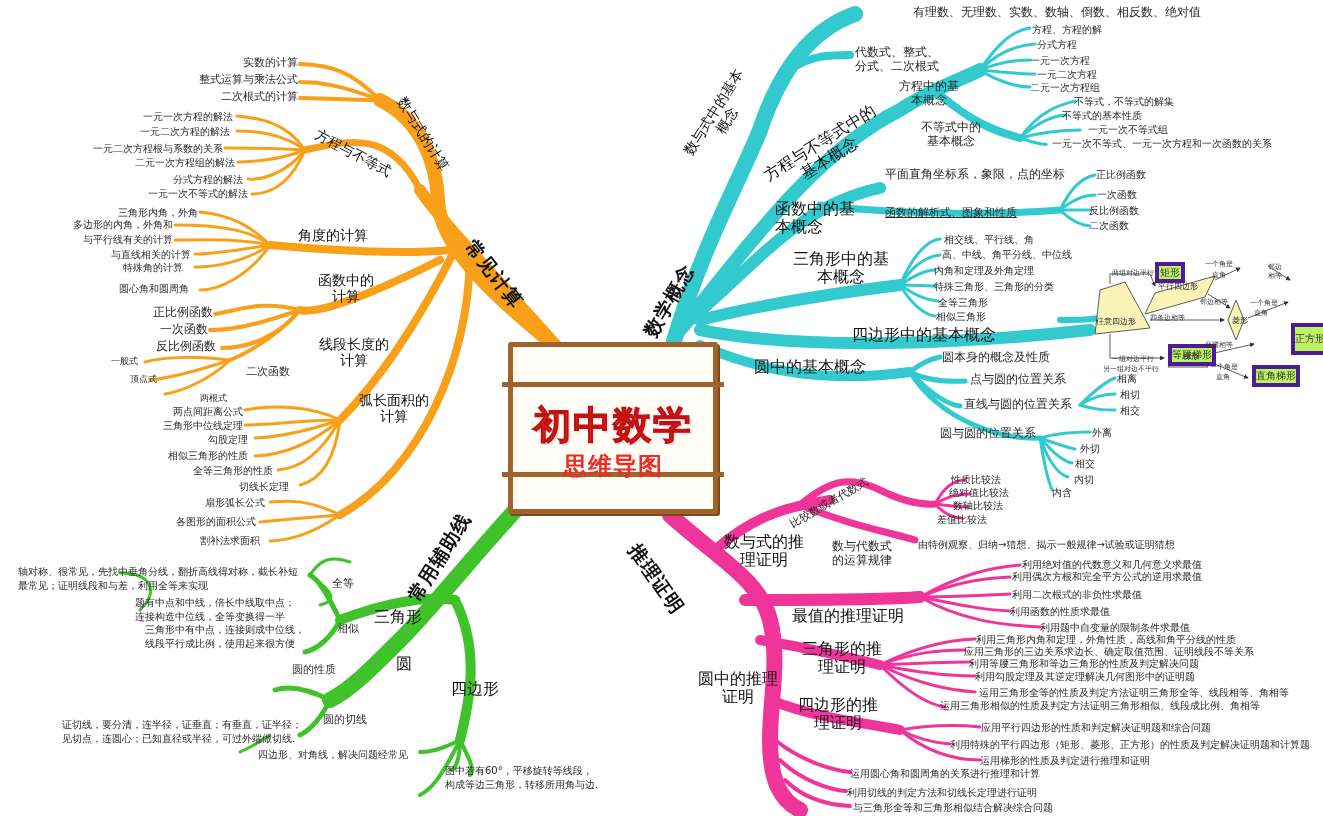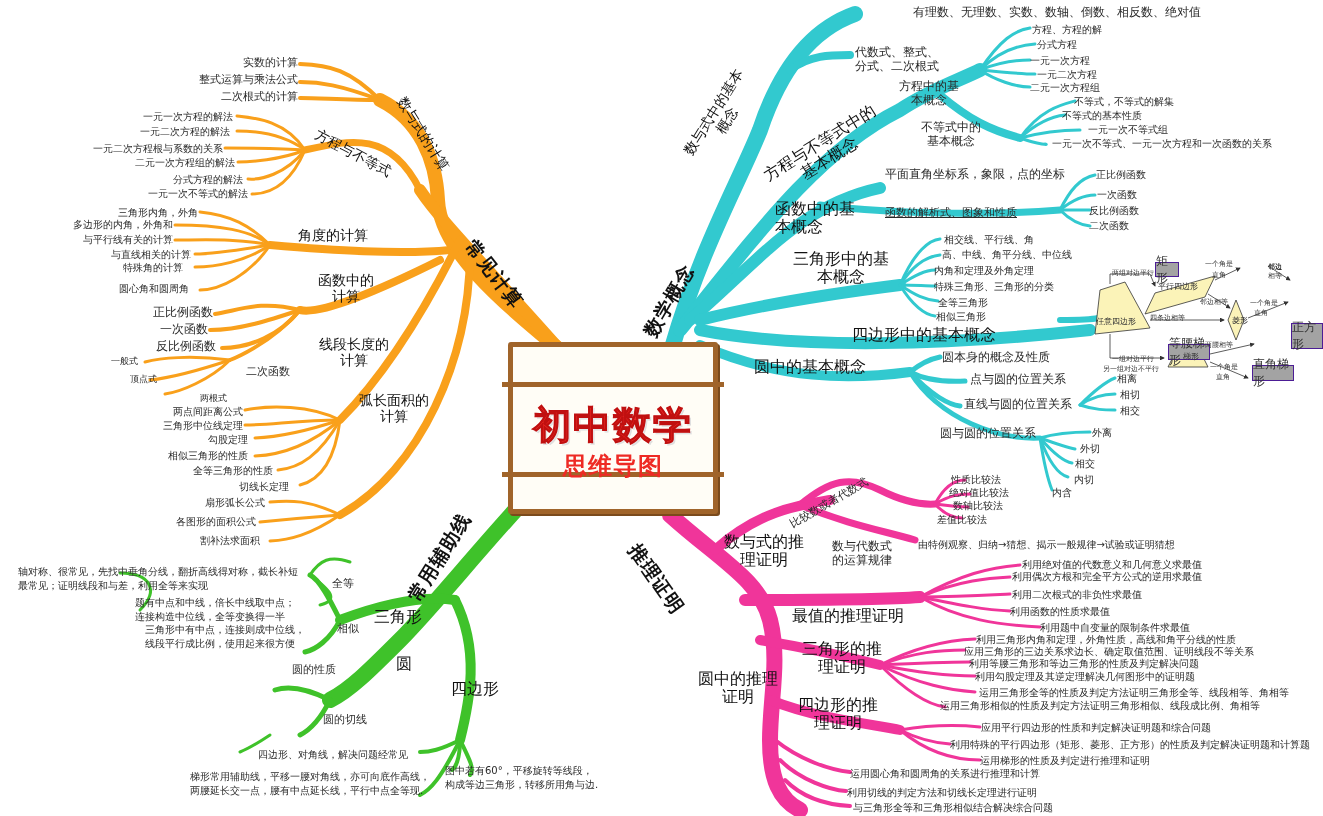--- a/index.html
+++ b/index.html
@@ -14,21 +14,21 @@
   .s16{font-size:16px;color:#111;}
   .r{text-align:right;}
   .c{text-align:center;}
   .big{font-size:19px;font-weight:900;color:#111;letter-spacing:1px;transform-origin:left top;}
   .note{position:absolute;font-size:10px;line-height:1.35;color:#2a2a2a;white-space:nowrap;}
   #center{position:absolute;left:508px;top:342px;width:210px;height:172px;}
   #center .board{position:absolute;inset:0;background:#fffdf6;border:5px solid #a0642a;border-radius:3px;box-shadow:2px 2px 0 #7a4a1c;}
   #center .plank{position:absolute;left:-6px;right:-6px;height:5px;background:#a0642a;}
   #center .t1{position:absolute;left:0;right:0;top:58px;text-align:center;font-size:38px;font-weight:900;color:#ee2a24;letter-spacing:2px;-webkit-text-stroke:1px #c01010;text-shadow:0 0 3px #fff,2px 2px 0 #ddd;}
   #center .t2{position:absolute;left:0;right:0;top:108px;text-align:center;font-size:24px;font-weight:900;color:#ee2a24;letter-spacing:1px;}
-  .qbox{position:absolute;font-size:12px;color:#333;display:flex;align-items:center;justify-content:center;background:#a3a3a3;border:1px solid #4c1d95;}
+  .qbox{position:absolute;font-size:10px;color:#333;display:flex;align-items:center;justify-content:center;background:#bef264;border:4px solid #4c1d95;}
   .arr{position:absolute;font-size:7px;color:#333;white-space:nowrap;}
 </style>
 </head>
 <body>
 
 <div id="stage">
 
   <svg class="branches" viewBox="0 0 1323 816" fill="none" stroke-linecap="round">
 
     <g stroke="#f9a01b">
@@ -307,21 +307,21 @@
     <div class="arr" style="left:1158px;top:281px;font-size:8px;">平行四边形</div>
     <div class="arr" style="left:1232px;top:315px;font-size:8px;">菱形</div>
     <div class="arr" style="left:1183px;top:351px;font-size:8px;">梯形</div>
     <div class="arr" style="left:1112px;top:268px;">两组对边平行</div>
     <div class="arr" style="left:1150px;top:313px;">四条边相等</div>
     <div class="arr" style="left:1112px;top:354px;">一组对边平行</div>
     <div class="arr" style="left:1103px;top:364px;">另一组对边不平行</div>
     <div class="arr" style="left:1205px;top:259px;">一个角是</div>
     <div class="arr" style="left:1212px;top:270px;">直角</div>
     <div class="arr" style="left:1200px;top:297px;">邻边相等</div>
-    <div class="arr" style="left:1268px;top:262px;font-weight:bold;">邻边</div>
+    <div class="arr" style="left:1268px;top:262px;">邻边</div>
     <div class="arr" style="left:1268px;top:271px;">相等</div>
     <div class="arr" style="left:1250px;top:298px;">一个角是</div>
     <div class="arr" style="left:1254px;top:308px;">直角</div>
     <div class="arr" style="left:1205px;top:340px;">两腰相等</div>
     <div class="arr" style="left:1210px;top:362px;">一个角是</div>
     <div class="arr" style="left:1216px;top:372px;">直角</div>
   </div>
 
   <div class="lbl big" style="left:404px;top:594px;transform:rotate(-58deg);">常用辅助线</div>
 
@@ -337,28 +337,28 @@
     <div>连接构造中位线，全等变换得一半</div>
   </div>
   <div class="note" style="left:145px;top:623px;">
     <div>三角形中有中点，连接则成中位线，</div>
     <div>线段平行成比例，使用起来很方便</div>
   </div>
 
   <div class="lbl s16" style="left:396px;top:655px;">圆</div>
   <div class="lbl s11" style="left:292px;top:664px;">圆的性质</div>
   <div class="lbl s11" style="left:323px;top:714px;">圆的切线</div>
+  <div class="note" style="left:62px;top:718px;">
+    <div>证切线，要分清，连半径，证垂直；有垂直，证半径；</div>
+    <div>见切点，连圆心；已知直径或半径，可过外端做切线.</div>
+  </div>
 
   <div class="lbl s16" style="left:451px;top:680px;">四边形</div>
   <div class="note" style="left:258px;top:748px;">
     <div>四边形、对角线，解决问题经常见</div>
-  </div>
-  <div class="note" style="left:190px;top:770px;">
-    <div>梯形常用辅助线，平移一腰对角线，亦可向底作高线，</div>
-    <div>两腰延长交一点，腰有中点延长线，平行中点全等现.</div>
   </div>
   <div class="note" style="left:445px;top:764px;">
     <div>图中若有60°，平移旋转等线段，</div>
     <div>构成等边三角形，转移所用角与边.</div>
   </div>
 
   <div class="lbl big" style="left:642px;top:540px;transform:rotate(55deg);">推理证明</div>
 
   <div class="lbl s16 c" style="left:722px;top:533px;width:84px;white-space:normal;">数与式的推理证明</div>
   <div class="lbl s11" style="left:788px;top:520px;transform:rotate(-30deg);transform-origin:left top;">比较数或者代数式</div>

